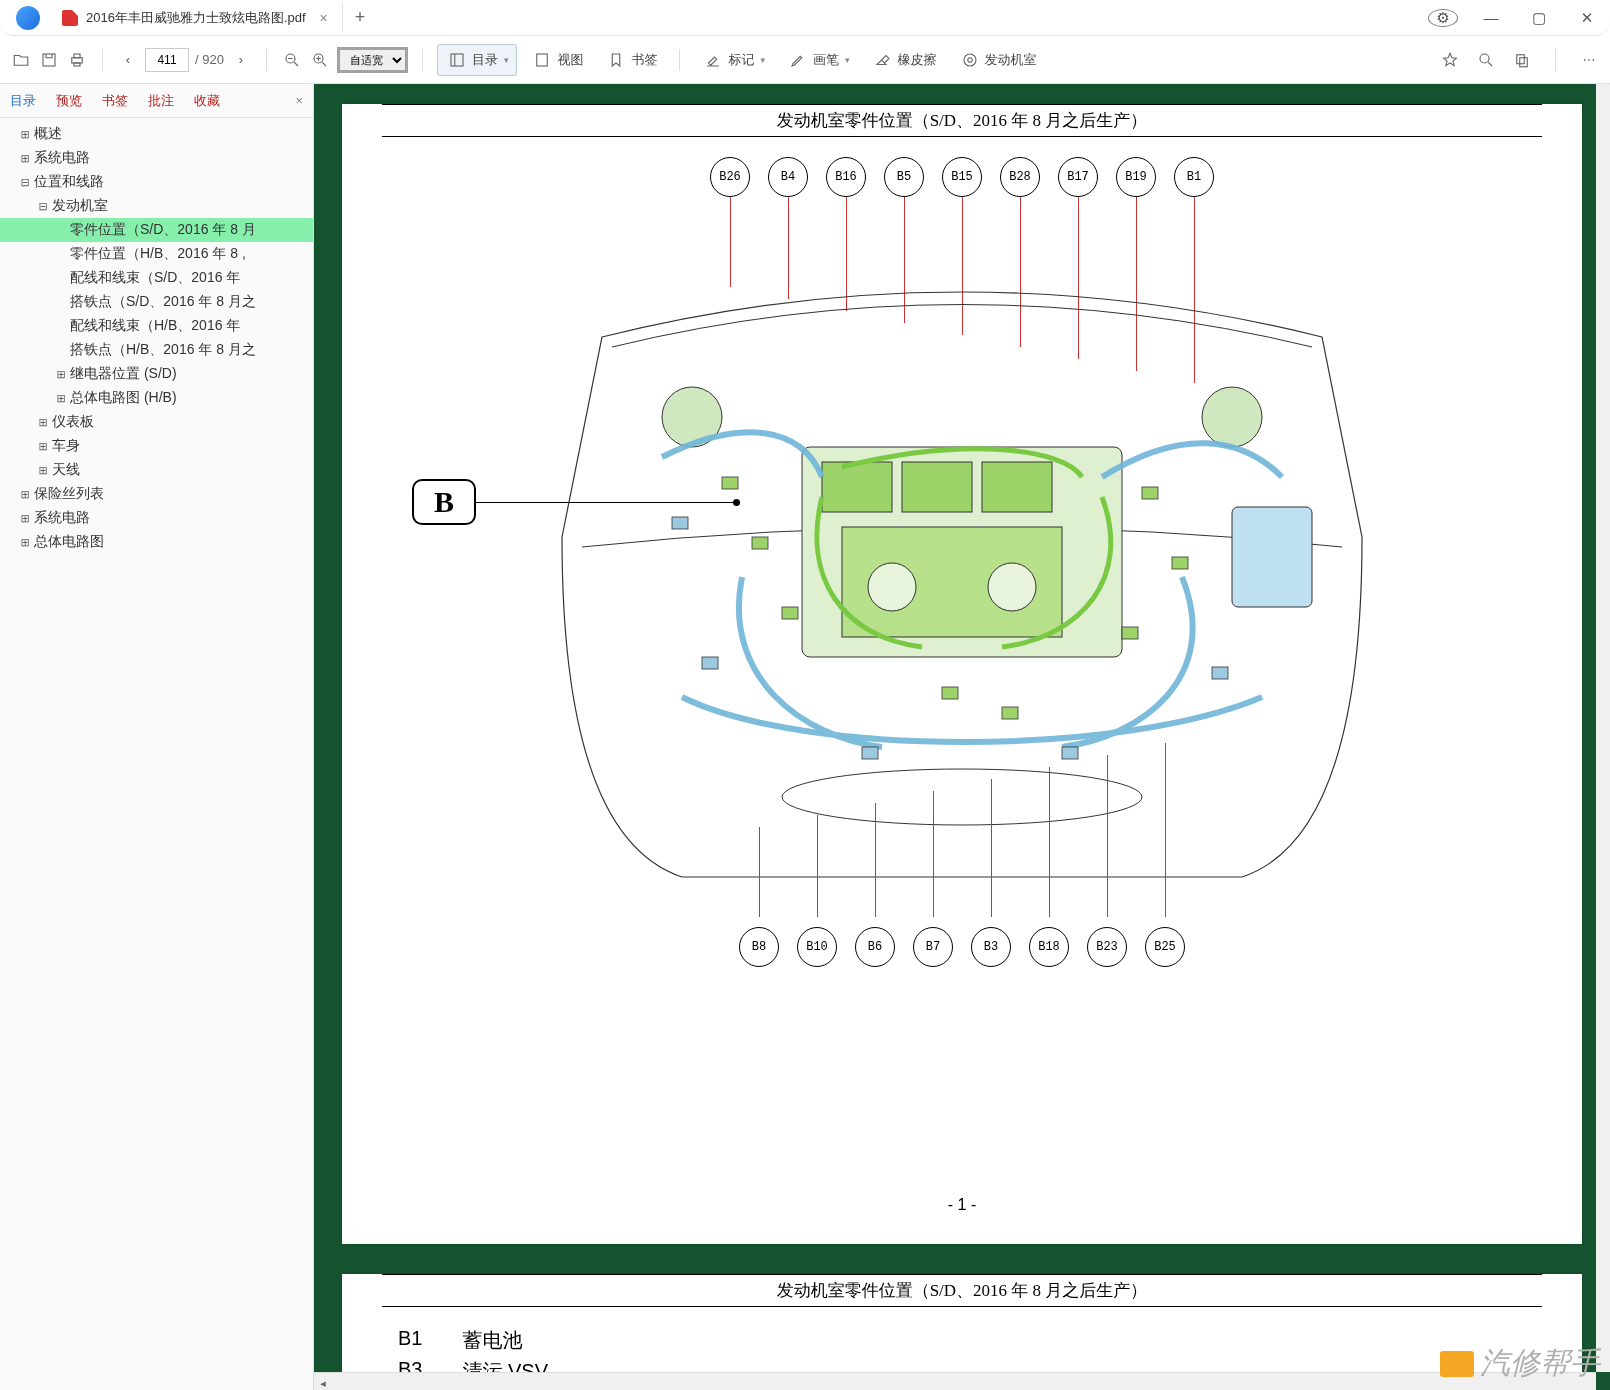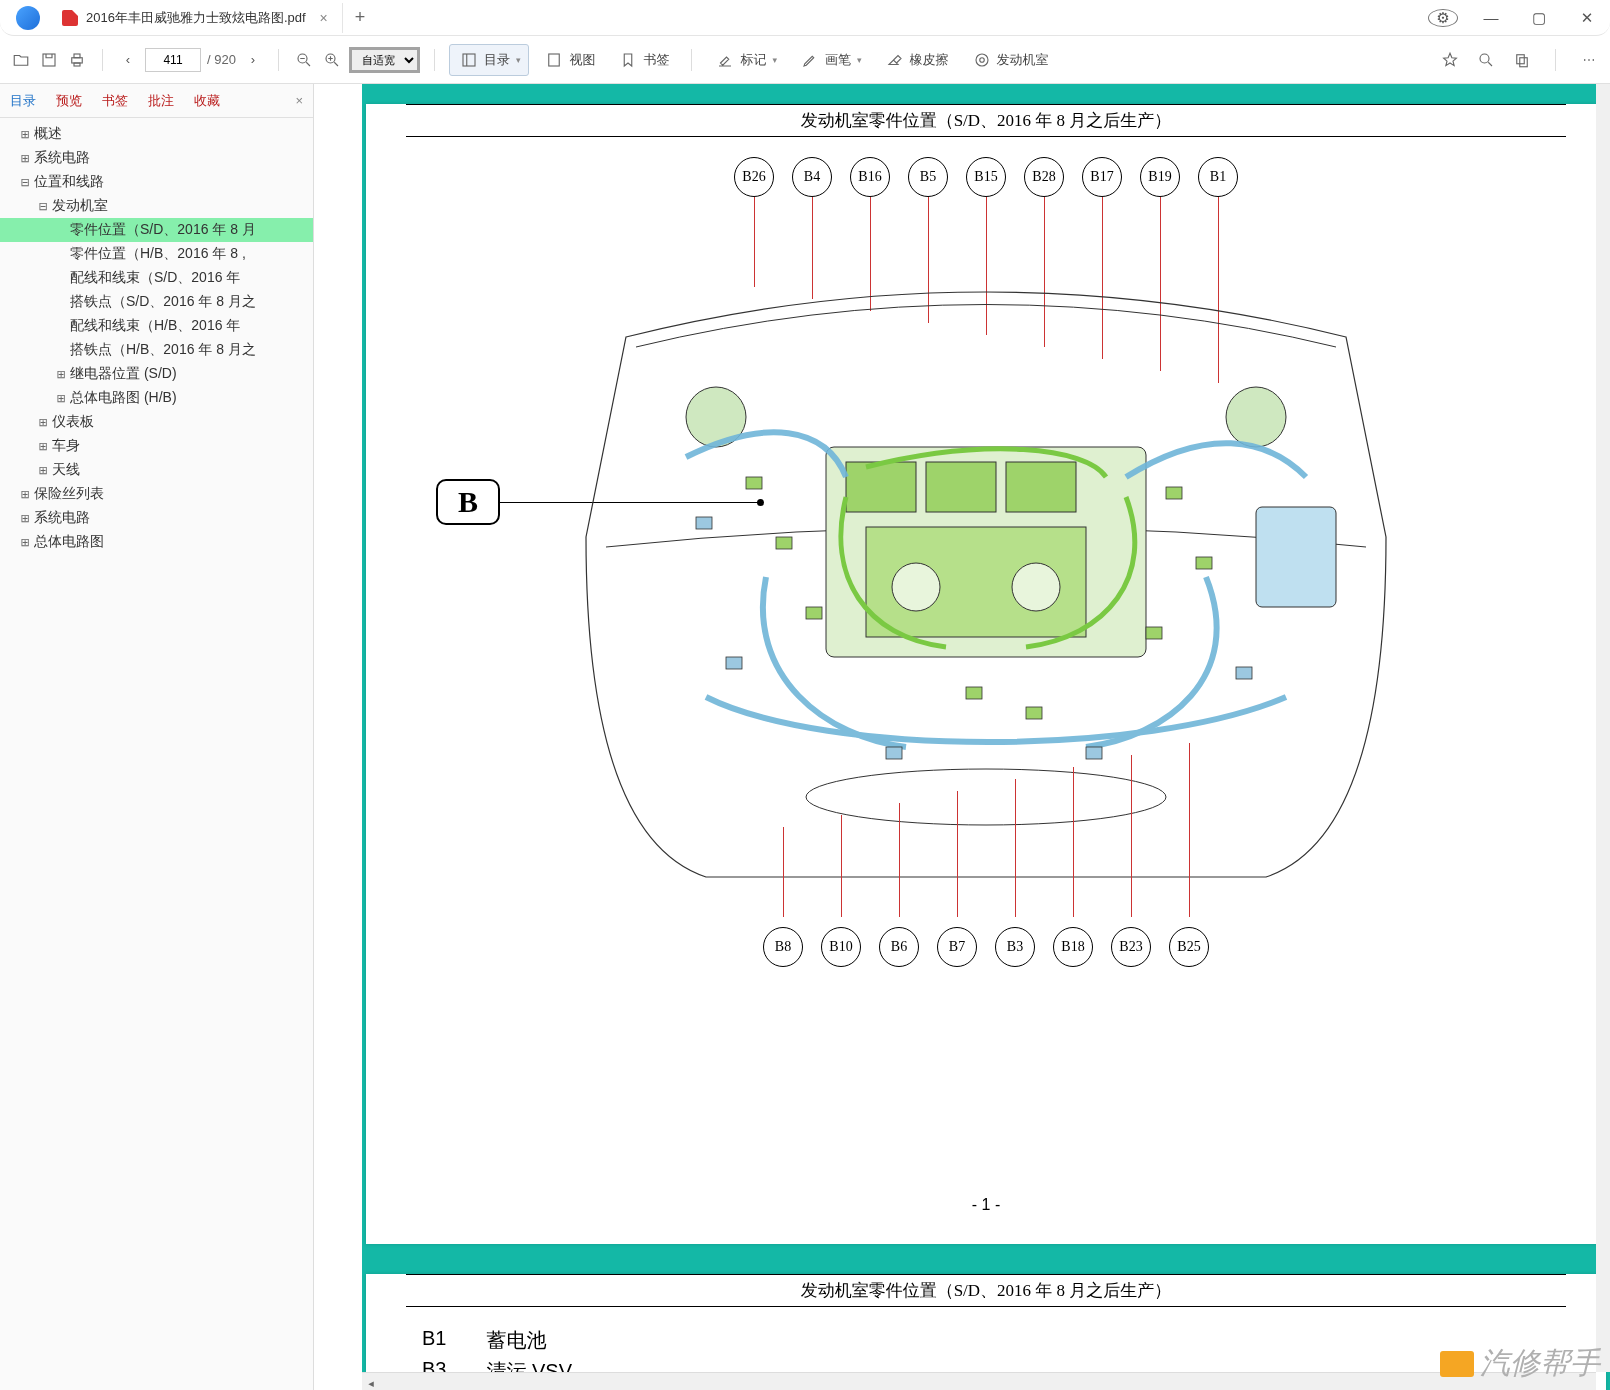--- a/index.html
+++ b/index.html
@@ -15,21 +15,21 @@
 .tab-add { padding: 0 12px; color: #666; font-size: 18px; cursor: pointer; }
 .win-controls { margin-left: auto; display: flex; gap: 18px; align-items: center; color: #555; }
 .win-controls span { width: 30px; text-align: center; font-size: 15px; cursor: pointer; }
 .gear-circle { width:18px; height:18px; border:1.5px solid #777; border-radius:50%; display:inline-flex; align-items:center; justify-content:center; font-size:10px; }
 
 
 .toolbar { height: 48px; display: flex; align-items: center; gap: 6px; padding: 0 10px; border-bottom: 1px solid #e0e0e0; font-size: 13px; color: #444; }
 .tb-sep { width: 1px; height: 22px; background: #ddd; margin: 0 8px; }
 .tb-icon { width: 22px; height: 22px; display: inline-flex; align-items: center; justify-content: center; color: #555; cursor: pointer; }
 .tb-icon svg { width: 18px; height: 18px; stroke: #666; fill: none; stroke-width: 1.5; }
-.page-input { width: 56px; height: 24px; text-align: center; border: 1px solid #ccc; font-size: 12px; }
+.page-input { width: 44px; height: 24px; text-align: center; border: 1px solid #ccc; font-size: 12px; }
 .page-total { color: #666; font-size: 13px; }
 .zoom-select { height: 26px; border: 3px solid #a3a3a3; font-size: 11px; padding: 0 6px; }
 .tb-btn { display: flex; align-items: center; gap: 4px; padding: 4px 8px; cursor: pointer; border-radius: 3px; }
 .tb-btn.active { background: #eef3fa; border: 1px solid #bcd; }
 .caret { font-size: 9px; color: #888; margin-left: 2px; }
 .toolbar-right { margin-left: auto; display: flex; gap: 14px; align-items: center; }
 
 
 .main { display: flex; height: calc(100% - 84px); }
 .sidebar { width: 314px; border-right: 1px solid #ddd; display: flex; flex-direction: column; background: #fafafa; }
@@ -38,33 +38,33 @@
 .side-tabs span.active { color: #2173c7; font-weight: 500; }
 .side-tabs .close { margin-left: auto; padding: 0 10px; color: #888; }
 
 .tree { flex: 1; overflow: auto; font-size: 14px; color: #333; padding: 4px 0; }
 .tree-item { display: flex; align-items: center; padding: 3px 6px; white-space: nowrap; cursor: pointer; }
 .tree-item .tw { width: 14px; text-align: center; color: #666; font-size: 11px; margin-right: 2px; }
 .tree-item.sel { background: #86efac; }
 .ind1 { padding-left: 18px; } .ind2 { padding-left: 36px; } .ind3 { padding-left: 54px; }
 
 
-.content { flex: 1; background: #14b8a6; position: relative; overflow: hidden; margin-left: 48px; }
+.content { flex: 1; background: #14532d; position: relative; overflow: hidden; }
 .page { background: #fff; margin: 0 auto; width: 1240px; box-shadow: 0 0 4px rgba(0,0,0,.15); position: relative; }
 .page1 { height: 1140px; margin-top: 0; }
 .page2 { height: 160px; margin-top: 30px; }
 .pg-header { border-top: 1px solid #000; border-bottom: 1px solid #000; margin: 20px 40px 0; text-align: center; padding: 4px 0; font-size: 17px; font-family: SimSun, serif; }
 .pg-footer { text-align:center; font-size:16px; position:absolute; bottom:30px; left:0; right:0; }
 
 
 .diagram { position: relative; margin: 20px auto 0; width: 880px; height: 900px; }
 .labels-row { position: absolute; left: 0; right: 0; display: flex; justify-content: center; gap: 18px; }
 .labels-top { top: 0; }
 .labels-bot { top: 770px; }
-.lbl { width: 40px; height: 40px; border: 1.5px solid #000; border-radius: 50%; display: flex; align-items: center; justify-content: center; font-size: 14px; background: #fff; font-family: Liberation Serif, serif; }
+.lbl { width: 40px; height: 40px; border: 1.5px solid #000; border-radius: 50%; display: flex; align-items: center; justify-content: center; font-size: 12px; background: #fff; font-family: Liberation Mono, monospace; }
 .big-b { position:absolute; left:-110px; top:322px; width:64px; height:46px; border:2.5px solid #000; border-radius:10px; display:flex; align-items:center; justify-content:center; font-size:30px; font-weight:bold; font-family: "Times New Roman", serif; }
 .big-b-line { position:absolute; left:-46px; top:345px; width:260px; height:1px; background:#000; }
 .big-b-line::after{content:"";position:absolute;right:-4px;top:-3px;width:7px;height:7px;border-radius:50%;background:#000;}
 
 .engine-svg { position:absolute; top:120px; left:20px; width:840px; height:640px; }
 
 
 .lead { position:absolute; width:1px; background:#c33; }
 
 

